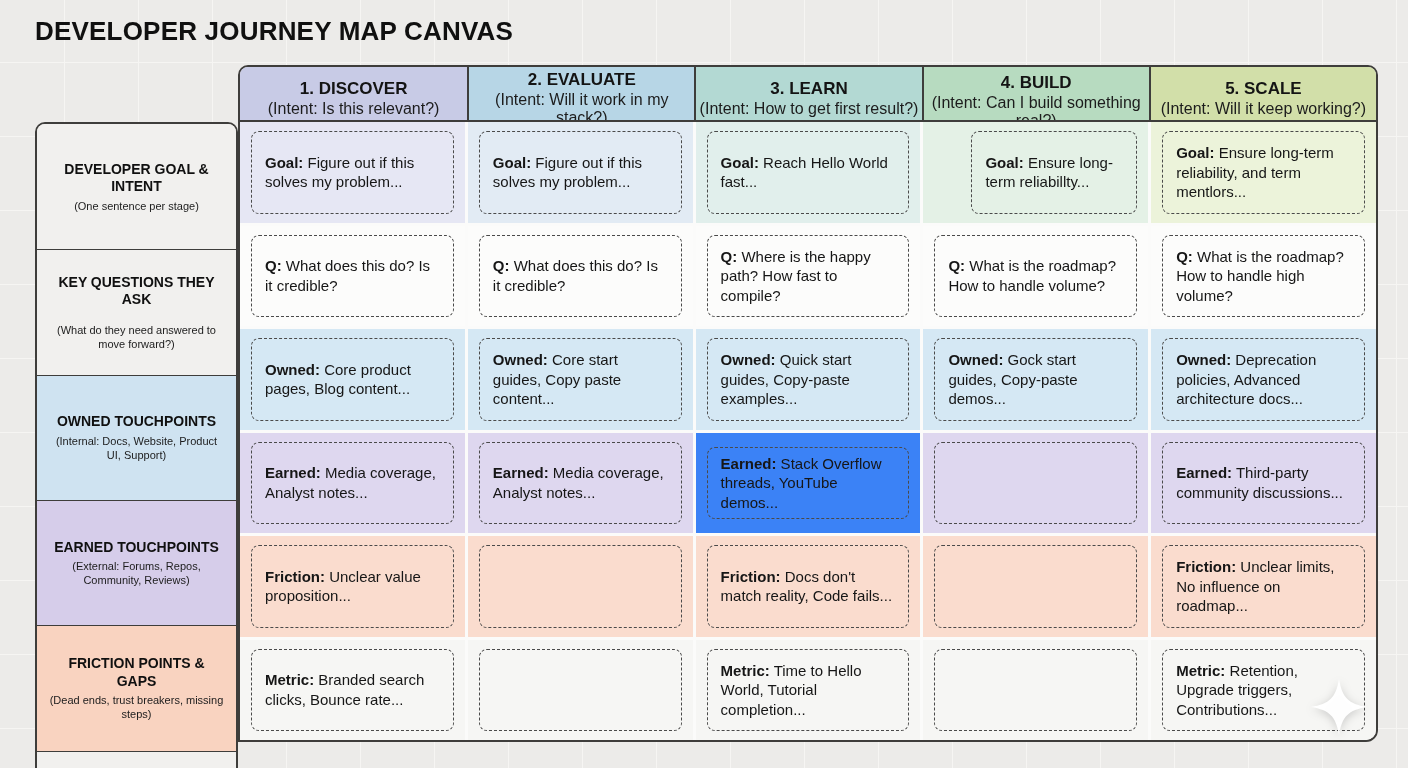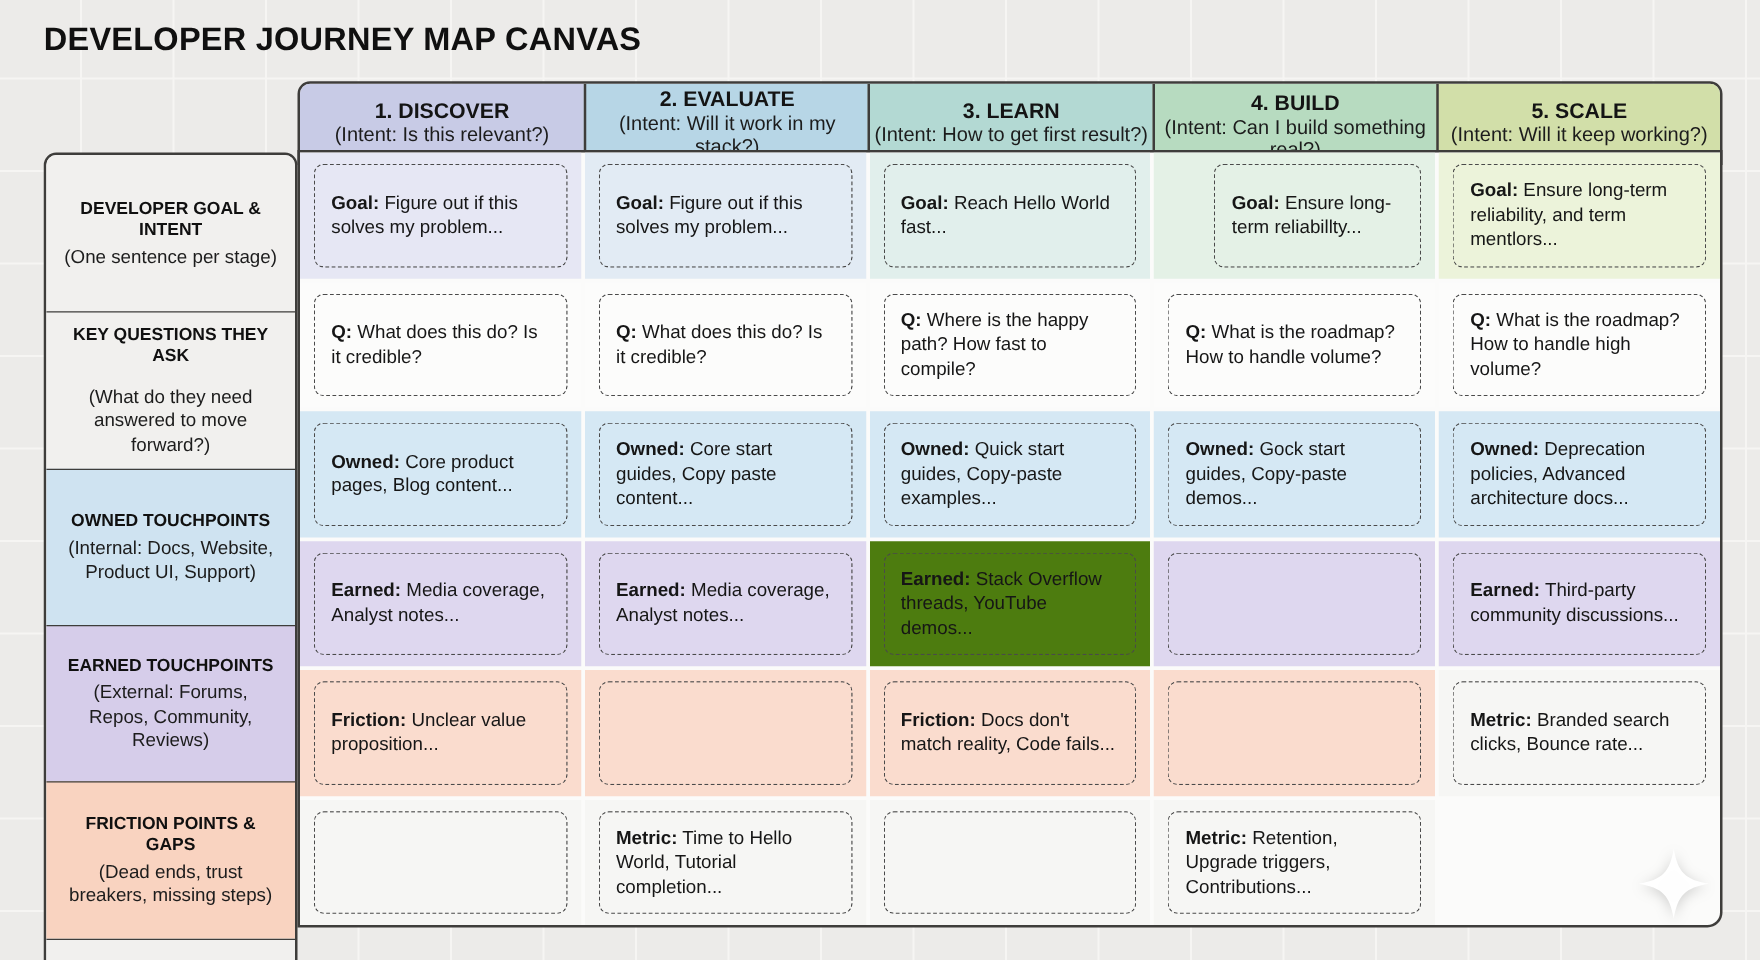--- a/index.html
+++ b/index.html
@@ -37,21 +37,21 @@
   
   .row-headers {
     position:absolute; left:0; top:57px; width:203px; height:756px;
     display:grid; grid-template-rows:repeat(6,1fr);
     border:2.5px solid #3e3d3b; border-radius:10px; overflow:hidden;
     background:#f1f0ee;
   }
   .rh { display:flex; flex-direction:column; justify-content:center; align-items:center; text-align:center; border-top:1.5px solid #3e3d3b; padding:6px 12px; }
   .rh:first-child { border-top:none; }
   .rh-t { font-size:14px; font-weight:700; line-height:1.25; color:#101010; }
-  .rh-s { font-size:15px; line-height:1.3; margin-top:3px; color:#1c1c1c; }
+  .rh-s { font-size:11px; line-height:1.3; margin-top:3px; color:#1c1c1c; }
   .rh:nth-child(2) .rh-s { margin-top:14px; }
 
   
   .body {
     position:absolute; left:203px; top:55px; width:1140px; height:622px;
     display:grid; grid-template-columns:repeat(5,1fr); grid-template-rows:repeat(6,1fr);
     gap:3px; background:#fbfbfa;
     border:2.5px solid #3e3d3b; border-radius:0 0 12px 0; overflow:hidden;
   }
   .cell { padding:9px 11px; display:flex; }
@@ -200,21 +200,21 @@
         <div class="cell" style="background: rgb(222, 215, 239);">
           <div class="note">
             <div class="nt"><span class="b">Earned:</span><span> Media coverage, Analyst notes...</span></div>
           </div>
         </div>
         <div class="cell" style="background: rgb(222, 215, 239);">
           <div class="note">
             <div class="nt"><span class="b">Earned:</span><span> Media coverage, Analyst notes...</span></div>
           </div>
         </div>
-        <div class="cell" style="background: #4d7c0f;">
+        <div class="cell" style="background: #3b82f6; align-items: center;">
           <div class="note">
             <div class="nt"><span class="b">Earned:</span><span> Stack Overflow threads, YouTube demos...</span></div>
           </div>
         </div>
         <div class="cell" style="background: rgb(222, 215, 239);">
           <div class="note"></div>
         </div>
         <div class="cell" style="background: rgb(222, 215, 239);">
           <div class="note">
             <div class="nt"><span class="b">Earned:</span><span> Third-party community discussions...</span></div>
@@ -228,20 +228,25 @@
         <div class="cell" style="background: rgb(250, 220, 206);">
           <div class="note"></div>
         </div>
         <div class="cell" style="background: rgb(250, 220, 206);">
           <div class="note">
             <div class="nt"><span class="b">Friction:</span><span> Docs don't match reality, Code fails...</span></div>
           </div>
         </div>
         <div class="cell" style="background: rgb(250, 220, 206);">
           <div class="note"></div>
+        </div>
+        <div class="cell" style="background: rgb(250, 220, 206);">
+          <div class="note">
+            <div class="nt"><span class="b">Friction:</span><span> Unclear limits, No influence on roadmap...</span></div>
+          </div>
         </div>
         <div class="cell" style="background: rgb(246, 246, 244);">
           <div class="note">
             <div class="nt"><span class="b">Metric:</span><span> Branded search clicks, Bounce rate...</span></div>
           </div>
         </div>
         <div class="cell" style="background: rgb(246, 246, 244);">
           <div class="note"></div>
         </div>
         <div class="cell" style="background: rgb(246, 246, 244);">

